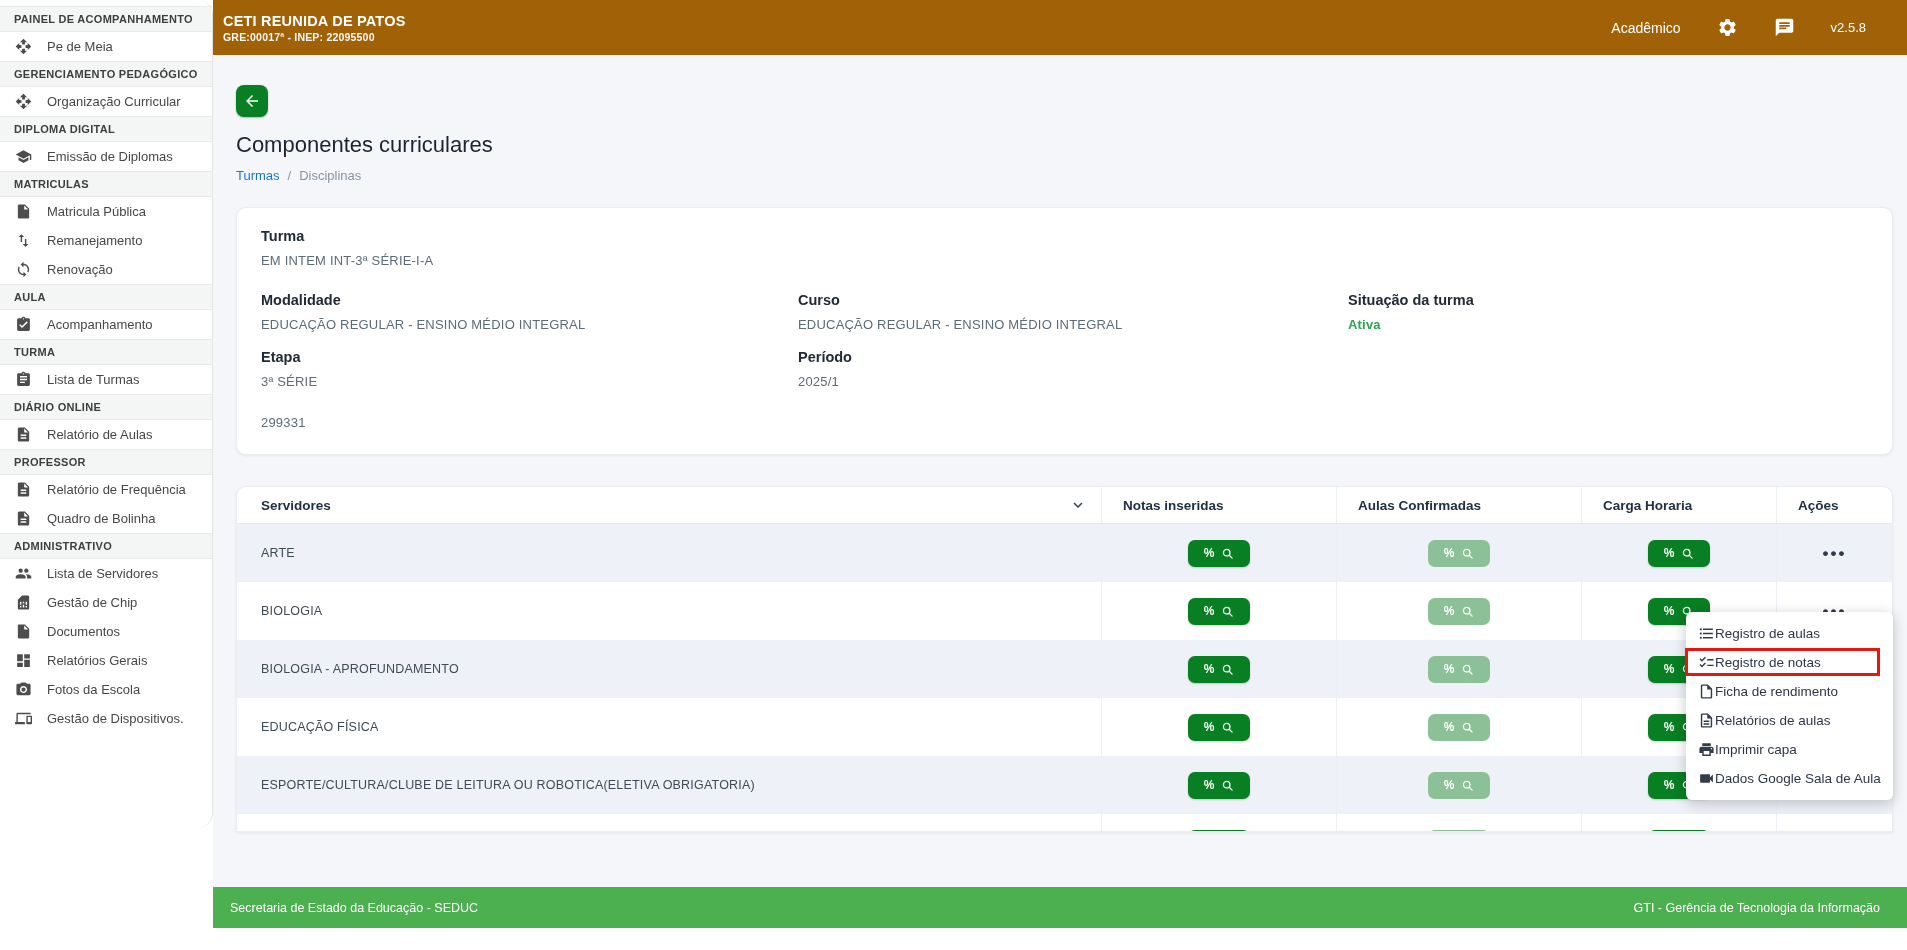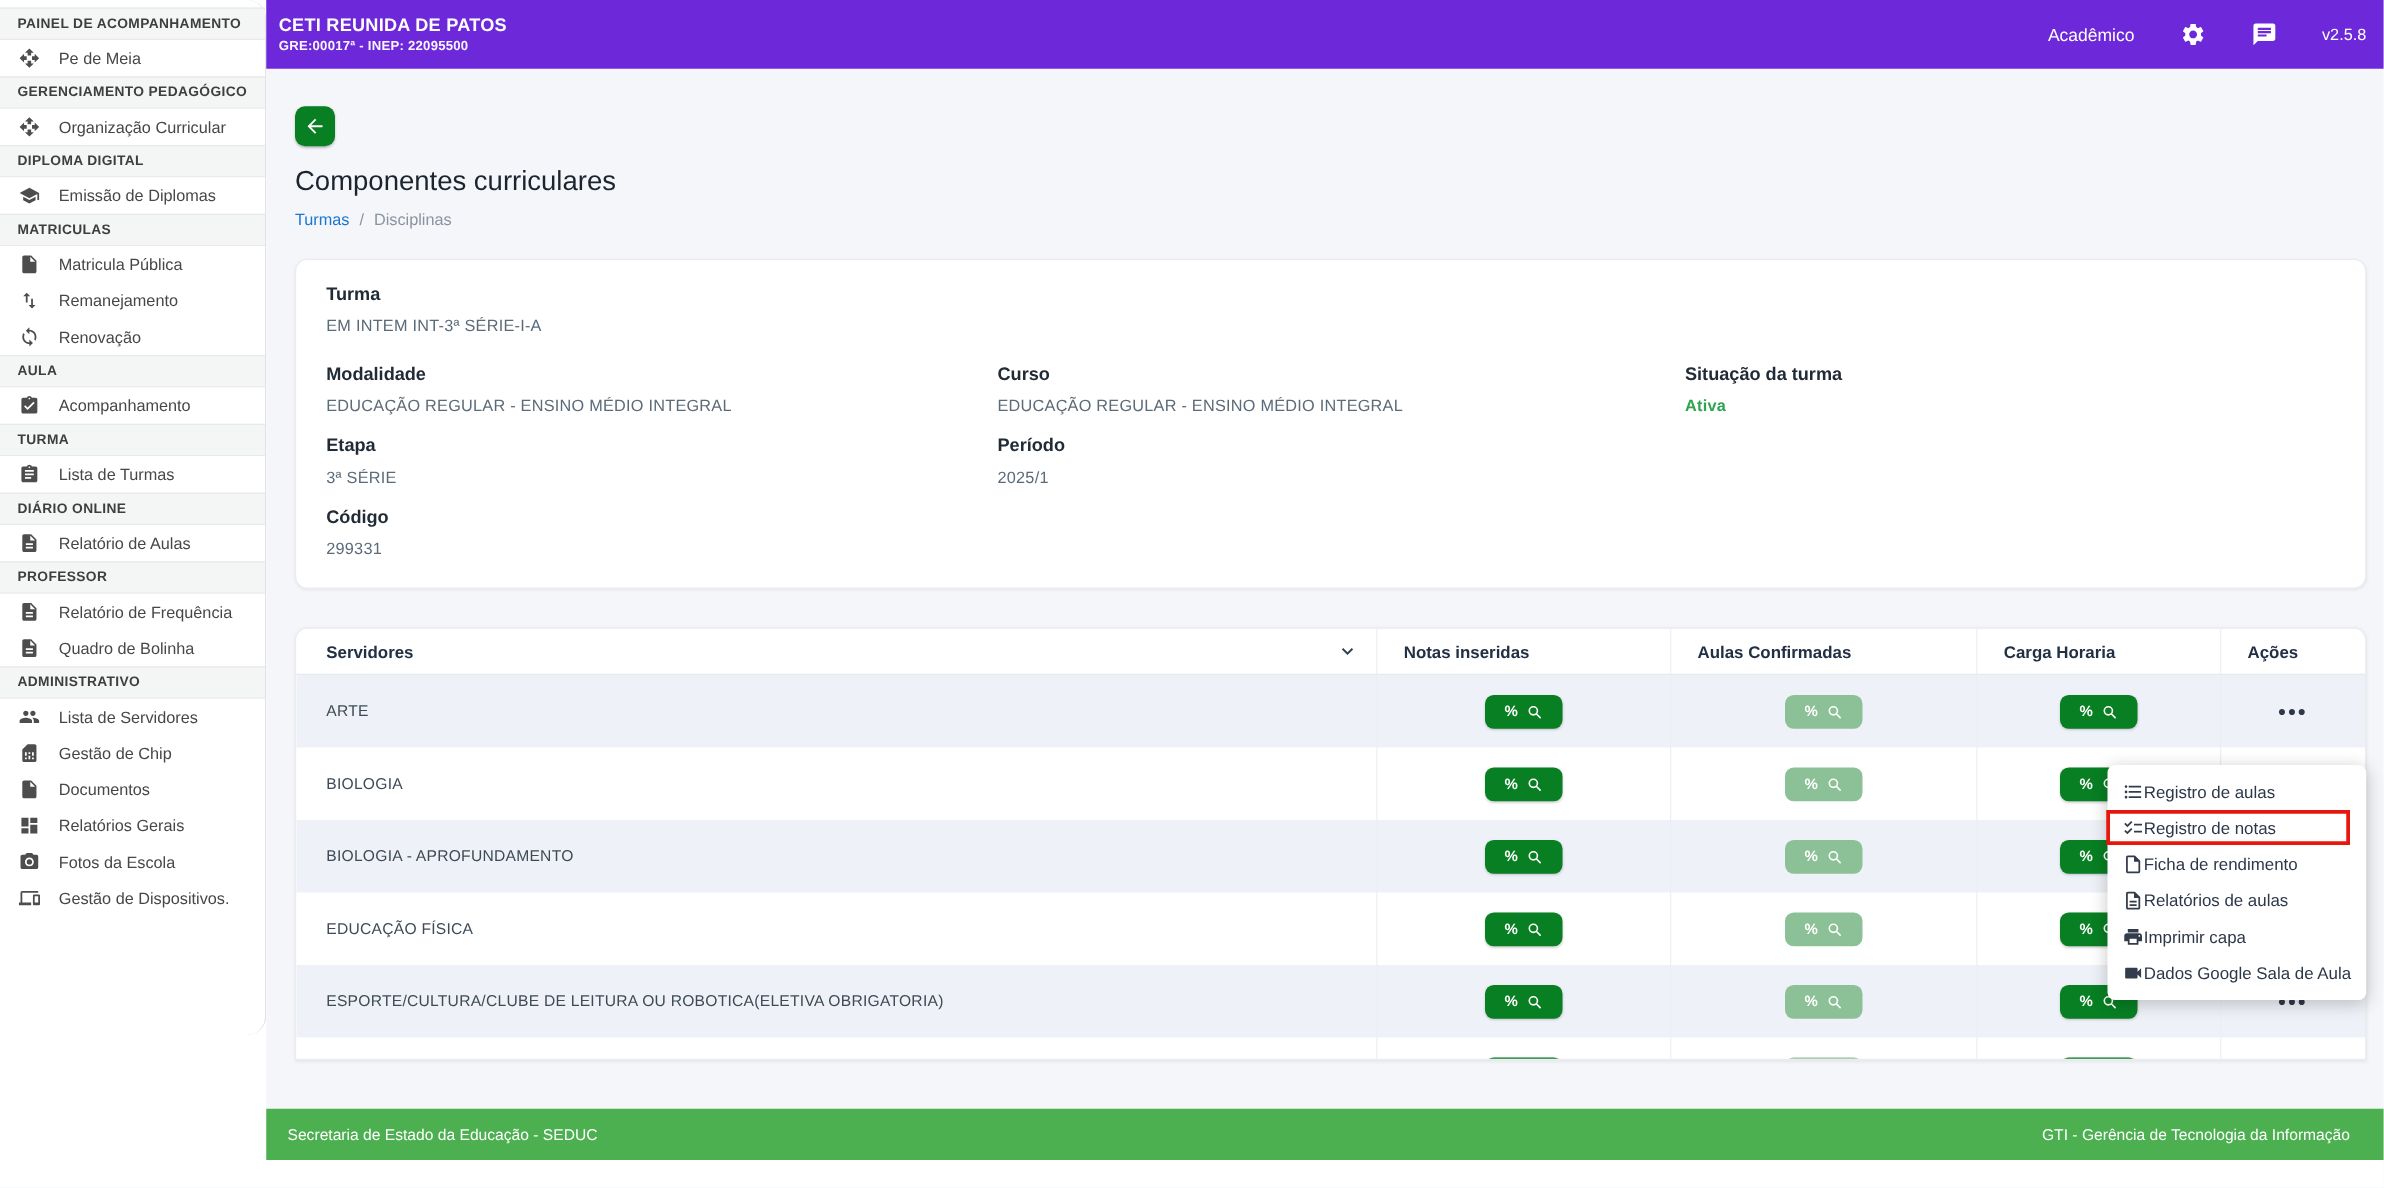--- a/index.html
+++ b/index.html
@@ -22,23 +22,23 @@
   }
   .side-item {
     display:flex; align-items:center; gap:15px; padding:6px 6px 6px 15px;
     font-size:13px; color:#474747; cursor:pointer; white-space:nowrap; background:#fff;
   }
   .side-item .ic { width:17px; height:17px; flex:0 0 17px; color:#4d4d4d; }
   .side-item .ic svg { width:17px; height:17px; fill:currentColor; display:block; }
 
   
   .topbar {
-    position:absolute; left:213px; top:0; width:1694px; height:55px; background:#6d28d9;
+    position:absolute; left:213px; top:0; width:1694px; height:55px; background:#a16207;
     display:flex; align-items:center; justify-content:space-between; z-index:5;
-    padding:0 14px 0 10px; color:#fff;
+    padding:0 41px 0 10px; color:#fff;
   }
   .school-block { display:flex; flex-direction:column; gap:2px; }
   .school-name { font-size:14.5px; font-weight:bold; letter-spacing:.2px; }
   .school-meta { font-size:10.5px; font-weight:bold; opacity:.96; letter-spacing:.2px; }
   .topbar-right { display:flex; align-items:center; gap:36px; }
   .topbar-right .profile { font-size:14px; }
   .topbar-right .version { font-size:13px; }
   .top-ic { width:21px; height:21px; color:#fff; cursor:pointer; }
   .top-ic svg { width:21px; height:21px; fill:currentColor; display:block; }
 
@@ -331,21 +331,20 @@
         <div class="field">
           <div class="tc-label">Etapa</div>
           <div class="tc-value">3ª SÉRIE</div>
         </div>
         <div class="field">
           <div class="tc-label">Período</div>
           <div class="tc-value">2025/1</div>
         </div>
         <div class="field"></div>
         <div class="field">
-          <div class="tc-label">Código</div>
           <div class="tc-value">299331</div>
         </div>
         <div class="field"></div>
       </div>
   </section>
 
   <section class="table-card">
     <div class="t-grid t-head">
       <div class="hc first">
         <span>Servidores</span>

